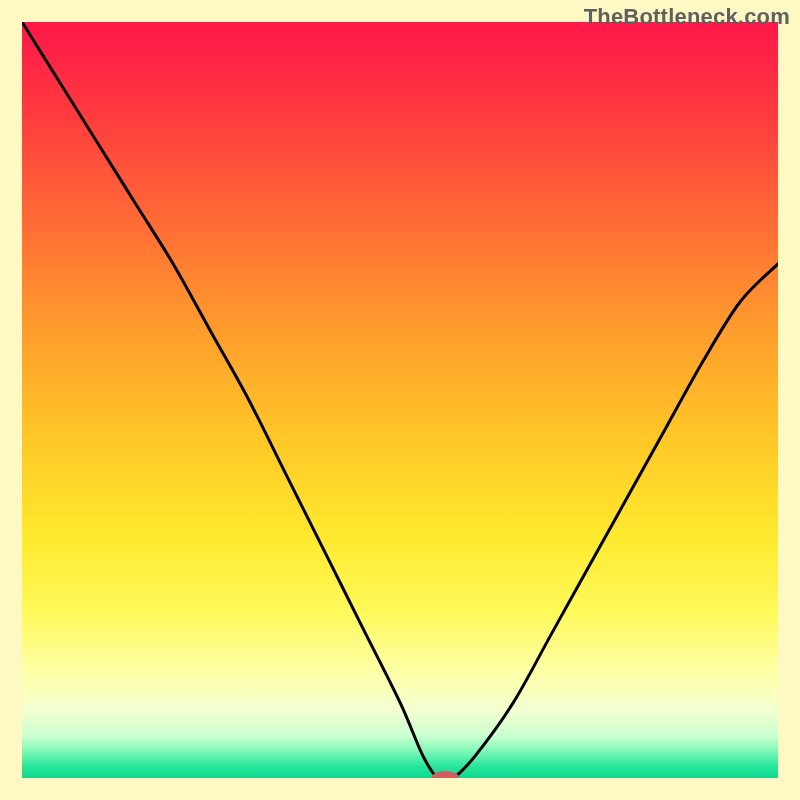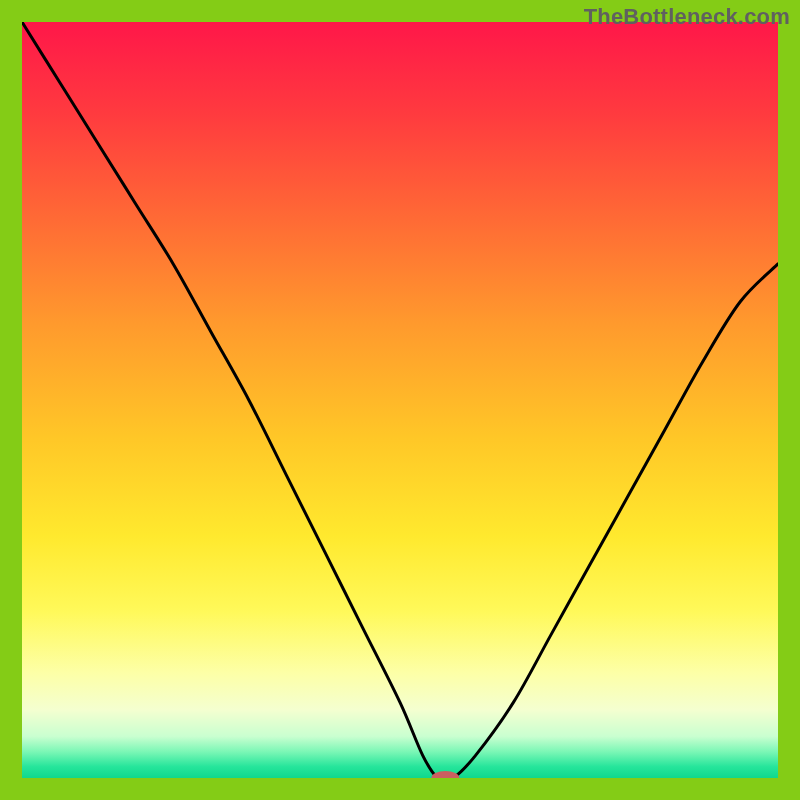--- a/index.html
+++ b/index.html
@@ -8,21 +8,21 @@
     width: 800px;
     height: 800px;
     overflow: hidden;
     background: #000;
     font-family: Arial, Helvetica, sans-serif;
   }
   .frame {
     position: relative;
     width: 800px;
     height: 800px;
-    background: #84cc16;
+    background: #fef9c3;
   }
   .watermark {
     position: absolute;
     top: 4px;
     right: 10px;
     color: #606060;
     font-size: 22px;
     font-weight: bold;
     letter-spacing: 0.2px;
     z-index: 10;

